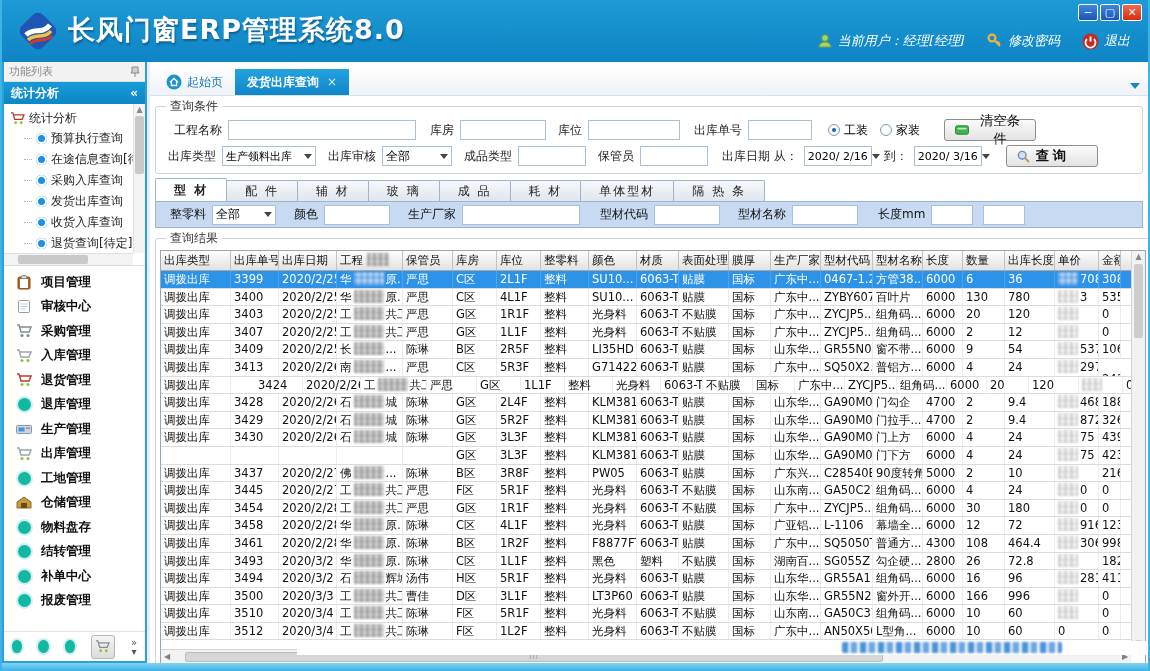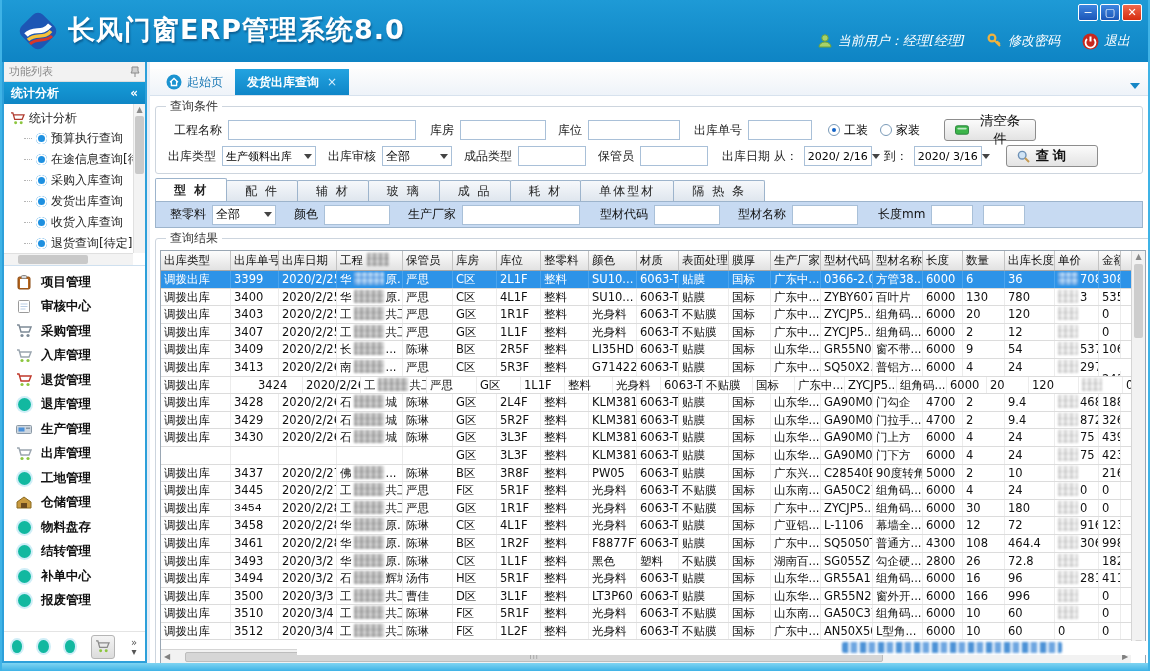--- a/index.html
+++ b/index.html
@@ -483,21 +483,21 @@
                 <div class="gc" style="width: 66px;"><span>华</span><span class="mosaic" style="width: 30px; margin: 0px 2px;"></span><span>原...</span></div>
                 <div class="gc" style="width: 50px;">严思</div>
                 <div class="gc" style="width: 44px;">C区</div>
                 <div class="gc" style="width: 44px;">2L1F</div>
                 <div class="gc" style="width: 48px;">整料</div>
                 <div class="gc" style="width: 48px;">SU10...</div>
                 <div class="gc" style="width: 42px;">6063-T5</div>
                 <div class="gc" style="width: 50px;">贴膜</div>
                 <div class="gc" style="width: 42px;">国标</div>
                 <div class="gc" style="width: 50px;">广东中...</div>
-                <div class="gc" style="width: 52px;">0366-2.0</div>
+                <div class="gc" style="width: 52px;">0467-1.2</div>
                 <div class="gc" style="width: 50px;">方管38...</div>
                 <div class="gc" style="width: 40px;">6000</div>
                 <div class="gc" style="width: 42px;">6</div>
                 <div class="gc" style="width: 50px;">36</div>
                 <div class="gc" style="width: 44px;"><span class="mosaic light" style="width: 20px; margin-right: 2px;"></span><span>708</span></div>
                 <div class="gc" style="width: 22px;">308</div>
               </div>
               <div class="grow">
                 <div class="gc" style="width: 70px;">调拨出库</div>
                 <div class="gc" style="width: 48px;">3400</div>
@@ -757,21 +757,21 @@
                 <div class="gc" style="width: 52px;">GA50C27</div>
                 <div class="gc" style="width: 50px;">组角码...</div>
                 <div class="gc" style="width: 40px;">6000</div>
                 <div class="gc" style="width: 42px;">4</div>
                 <div class="gc" style="width: 50px;">24</div>
                 <div class="gc" style="width: 44px;"><span class="mosaic light" style="width: 20px; margin-right: 2px;"></span><span>0</span></div>
                 <div class="gc" style="width: 22px;">0</div>
               </div>
               <div class="grow">
                 <div class="gc" style="width: 70px;">调拨出库</div>
-                <div class="gc" style="width: 48px; font-family: Liberation Mono, monospace;">3454</div>
+                <div class="gc" style="width: 48px;">3454</div>
                 <div class="gc" style="width: 58px;">2020/2/28</div>
                 <div class="gc" style="width: 66px;"><span>工</span><span class="mosaic" style="width: 30px; margin: 0px 2px;"></span><span>共工程</span></div>
                 <div class="gc" style="width: 50px;">严思</div>
                 <div class="gc" style="width: 44px;">G区</div>
                 <div class="gc" style="width: 44px;">1R1F</div>
                 <div class="gc" style="width: 48px;">整料</div>
                 <div class="gc" style="width: 48px;">光身料</div>
                 <div class="gc" style="width: 42px;">6063-T5</div>
                 <div class="gc" style="width: 50px;">不贴膜</div>
                 <div class="gc" style="width: 42px;">国标</div>

